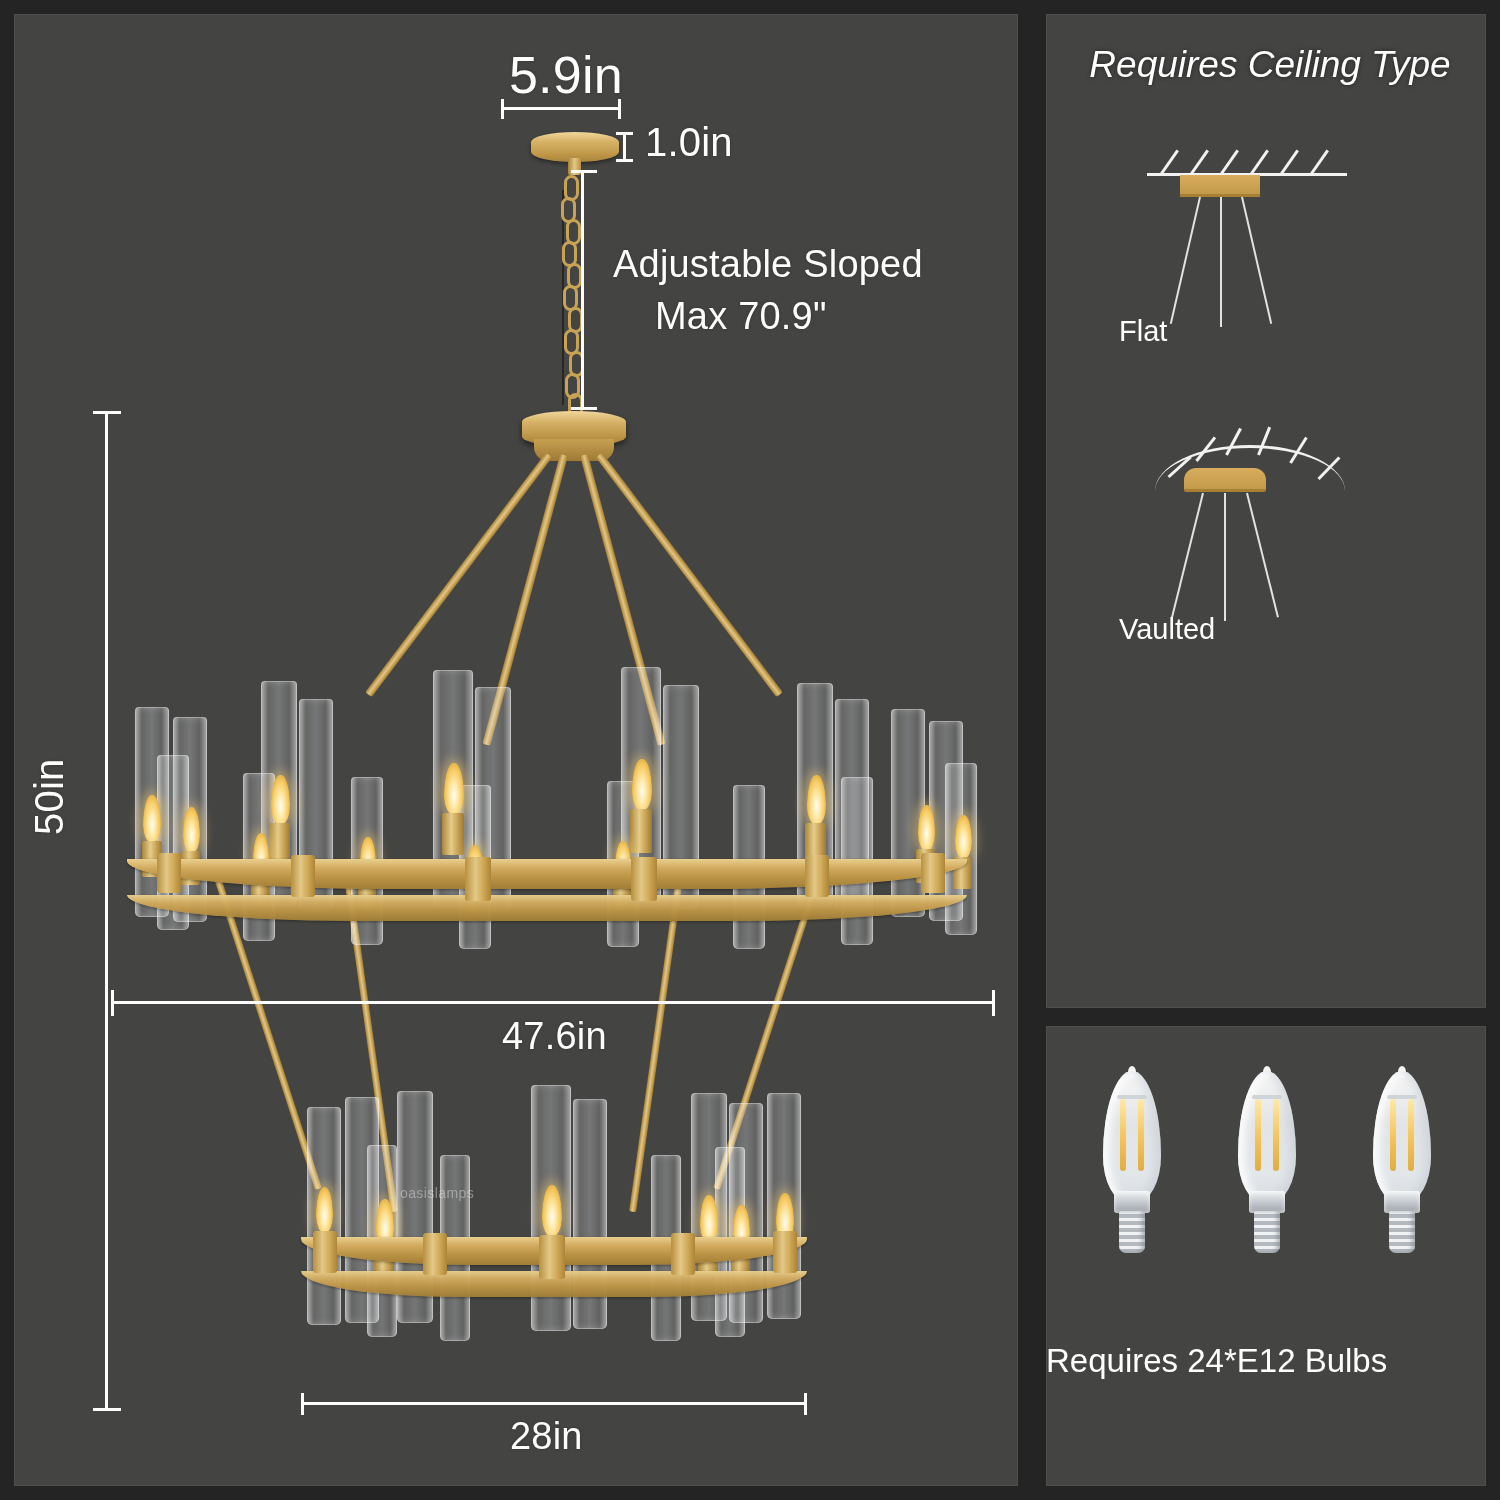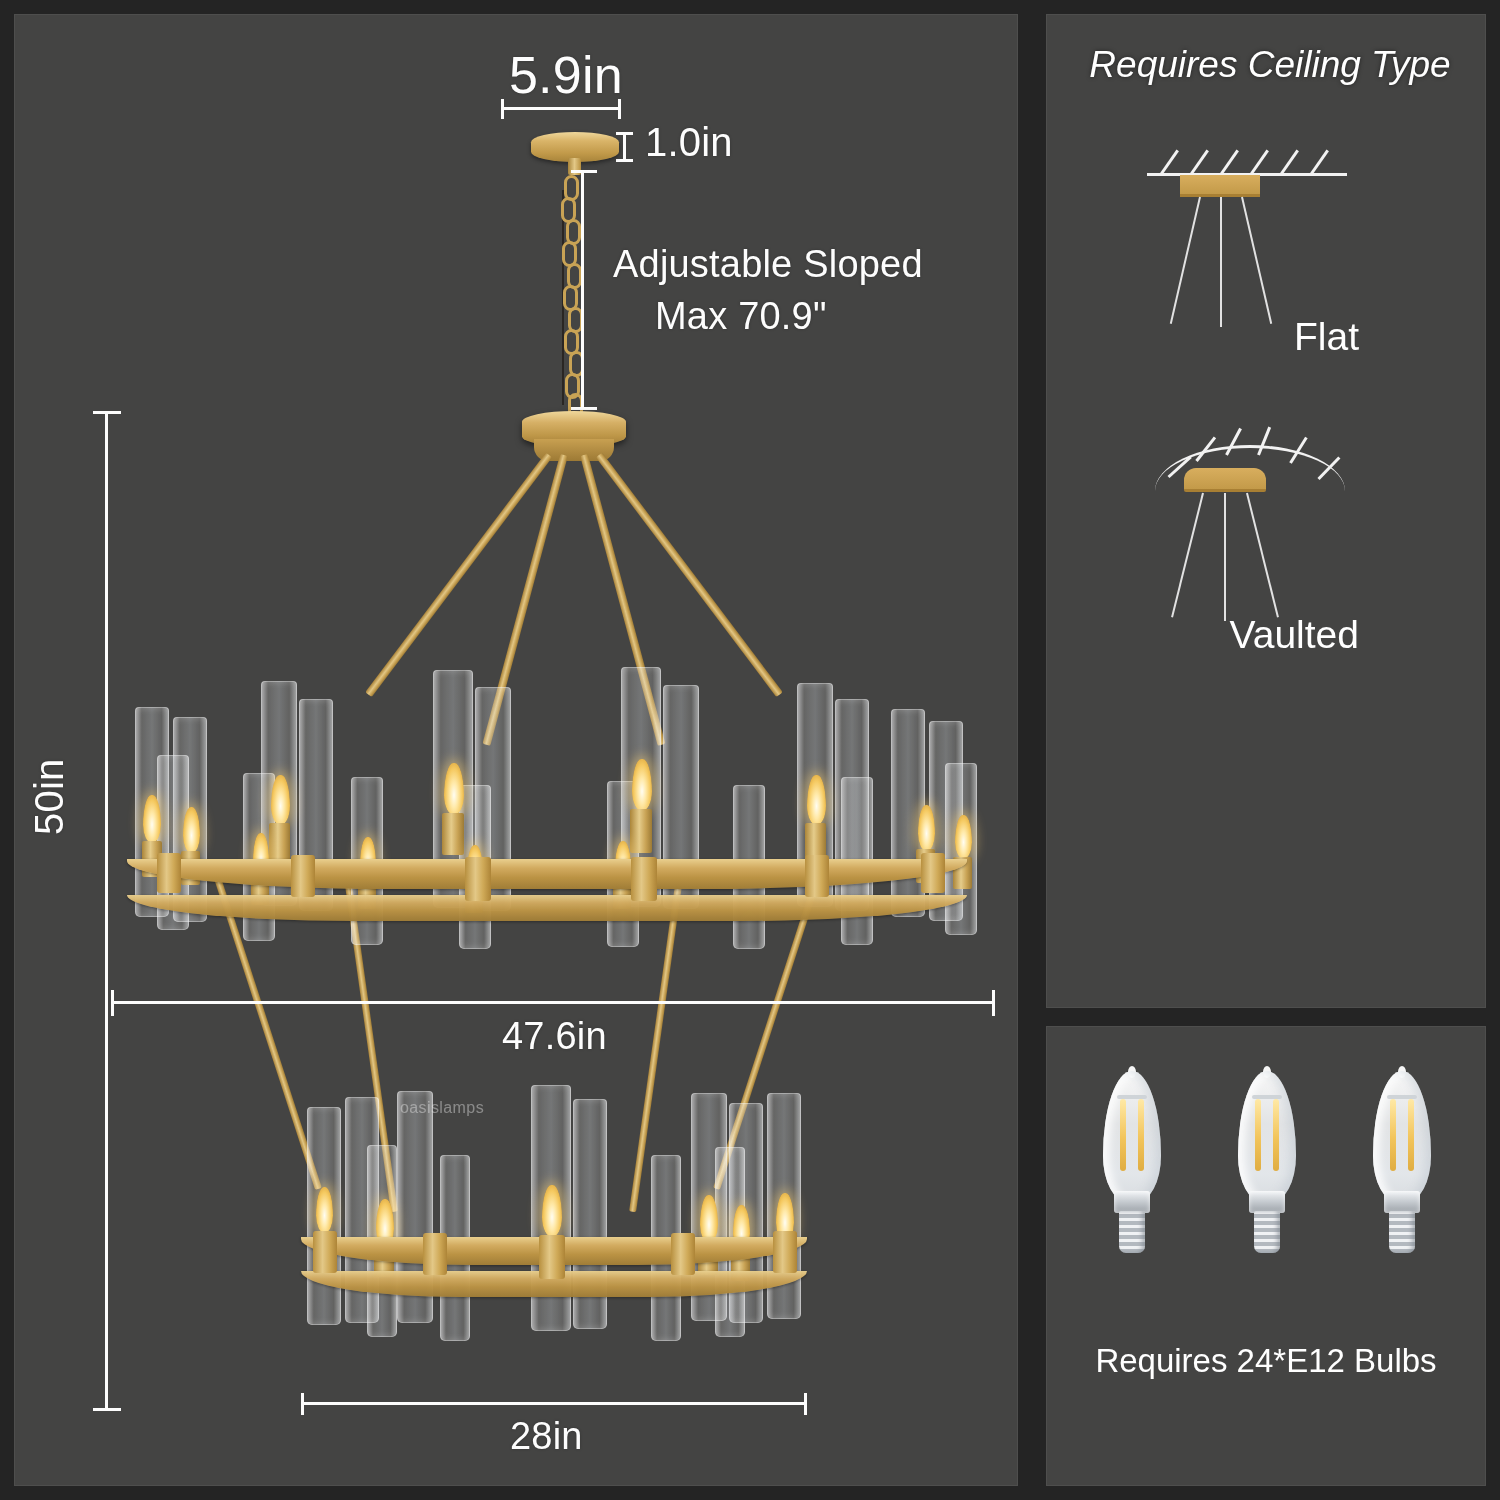--- a/index.html
+++ b/index.html
@@ -64,22 +64,22 @@
           box-shadow:inset 0 0 7px rgba(255,255,255,.22); }
   .socket { position:absolute; border-radius:2px;
           background:linear-gradient(to right,#ab8539 0%,#e5cc8b 42%,#c8a254 72%,#9c7a35 100%); }
   .flame { position:absolute; border-radius:46% 46% 50% 50% / 62% 62% 38% 38%;
           background:radial-gradient(ellipse at 50% 62%,#fffdf2 0%,#ffe9a8 28%,#f5c960 58%,#d9a33c 82%,rgba(200,150,50,.35) 100%);
           box-shadow:0 0 12px 4px rgba(255,214,120,.48); }
   .ring-band { position:absolute; border-radius:4px;
           background:linear-gradient(to bottom,#e9cf8e 0%,#d2ab60 30%,#bb9344 62%,#a07d37 100%);
           box-shadow:0 1px 3px rgba(0,0,0,.38); }
 
-  #wm-oasislamps { position:absolute; left:385px; top:1084px; color:rgba(235,235,235,.42);
-          font-size:16px; letter-spacing:.4px; }
+  #wm-oasislamps { position:absolute; left:385px; top:1170px; color:rgba(235,235,235,.42);
+          font-size:14px; letter-spacing:.4px; }
 
   
   #logo-wrap { position:absolute; left:1046px; top:14px; width:440px; height:120px; overflow:hidden; }
   #globe { position:absolute; left:8px; top:16px; width:62px; height:62px; border-radius:50%;
            background:radial-gradient(circle at 34% 30%,#cfcfcf 0%,#a9a9a9 42%,#6e6e6e 78%,#4f4f4f 100%); }
   #globe-dot { position:absolute; left:39px; top:6px; width:7px; height:7px; border-radius:50%; background:#141414; }
   #globe-arc { position:absolute; left:2px; top:12px; width:76px; height:76px; border-radius:50%;
            border:3px solid #1b1b1b; border-top-color:transparent; border-left-color:transparent;
            transform:rotate(18deg); }
   #globe-base { position:absolute; left:28px; top:84px; width:34px; height:22px; background:#141414;
@@ -96,21 +96,21 @@
              font-size:37px; font-style:italic; color:#ffffff; white-space:nowrap;
              text-shadow:0 0 4px rgba(0,0,0,.5); }
 
   
   .dg { position:absolute; }
   .hatch { position:absolute; width:3px; background:#f2f2f2; transform-origin:bottom center; }
   .hatch-line { position:absolute; height:3px; background:#f2f2f2; }
   .wire { position:absolute; width:2px; background:#e2e2e2; transform-origin:top center; }
   .mount-flat { position:absolute; background:linear-gradient(to bottom,#d8ae5e,#c39a49);
                 border-bottom:3px solid #a87f33; }
-  .dg-label { position:absolute; width:100%; text-align:right; color:#fff; font-size:39px; }
+  .dg-label { position:absolute; width:100%; text-align:left; color:#fff; font-size:29px; }
 
   
   .bulb { position:absolute; width:74px; height:160px; }
   .bulb-glass { position:absolute; left:8px; top:0; width:58px; height:132px;
                 border-radius:50% 50% 44% 44% / 64% 64% 36% 36%;
                 background:linear-gradient(to bottom,
                    rgba(255,255,255,.96) 0%, rgba(248,250,252,.88) 40%,
                    rgba(240,244,248,.92) 78%, rgba(232,236,240,.9) 100%);
                 box-shadow:inset -6px 0 10px rgba(180,190,200,.4), inset 6px 0 9px rgba(255,255,255,.9); }
   .bulb-tip { position:absolute; left:33px; top:-5px; width:8px; height:12px; border-radius:50%;
@@ -118,21 +118,21 @@
   .fil { position:absolute; width:6px; border-radius:3px;
          background:linear-gradient(to bottom,#ffe9a6,#f2c45a 55%,#e0ad42); }
   .fil-bar { position:absolute; height:4px; background:#cfd4d8; border-radius:2px; }
   .bulb-neck { position:absolute; left:19px; top:120px; width:36px; height:22px; border-radius:3px;
          background:linear-gradient(to bottom,#f3f5f7,#c9ced3 45%,#9aa0a6 100%);
          box-shadow:inset 0 0 5px rgba(255,255,255,.7); }
   .bulb-screw { position:absolute; left:24px; top:140px; width:26px; height:42px;
          border-radius:2px 2px 7px 7px;
          background:repeating-linear-gradient(to bottom,#f0f2f4 0 3px,#b3b9bf 3px 7px);
          box-shadow:inset -3px 0 4px rgba(120,128,136,.55); }
-  #bulb-caption { position:absolute; left:1046px; top:1340px; width:440px; text-align:center;
+  #bulb-caption { position:absolute; left:1046px; top:1340px; width:440px; 
          color:#fff; font-size:33px; line-height:1.28; }
 </style>
 </head>
 <body>
 
 <div id="root">
 
   <div class="panel" id="panel-main">
 
     <div class="cap-v" style="left:486px; top:84px; width:3px; height:20px;"></div>

